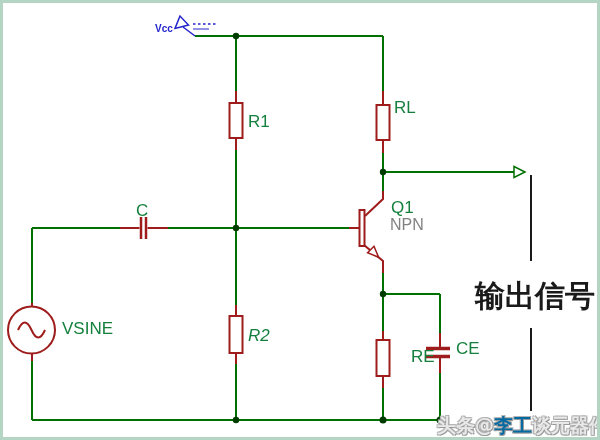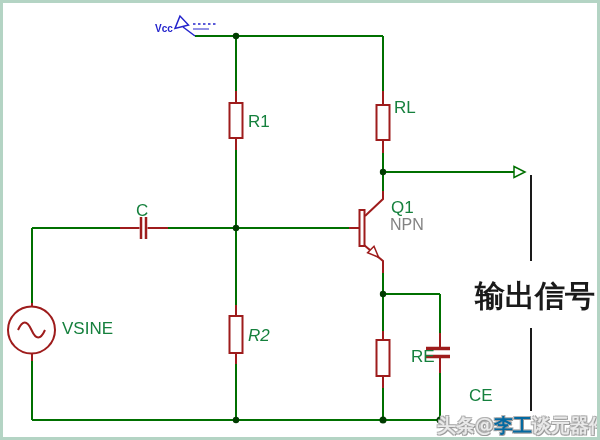--- a/index.html
+++ b/index.html
@@ -144,19 +144,19 @@
   <div class="lbl lbl-subtype" style="left:387px; top:213px;">NPN</div>
 
   <div class="lbl" style="left:133px; top:199px;">C</div>
 
   <div class="lbl" style="left:59px; top:317px;text-align:right;">VSINE</div>
 
   <div class="lbl" style="left:245px; top:324px;font-style:italic;">R2</div>
 
   <div class="lbl" style="left:408px; top:345px;">RE</div>
 
-  <div class="lbl" style="left:466px; top:337px;margin-top:47px;">CE</div>
+  <div class="lbl" style="left:453px; top:337px;">CE</div>
 
   <div class="output-label">输出信号</div>
 
   <div class="watermark"><span>头条@</span><span class="wm-name">李工</span><span>谈元器件</span></div>
 
 </div>
 
 </body></html>

